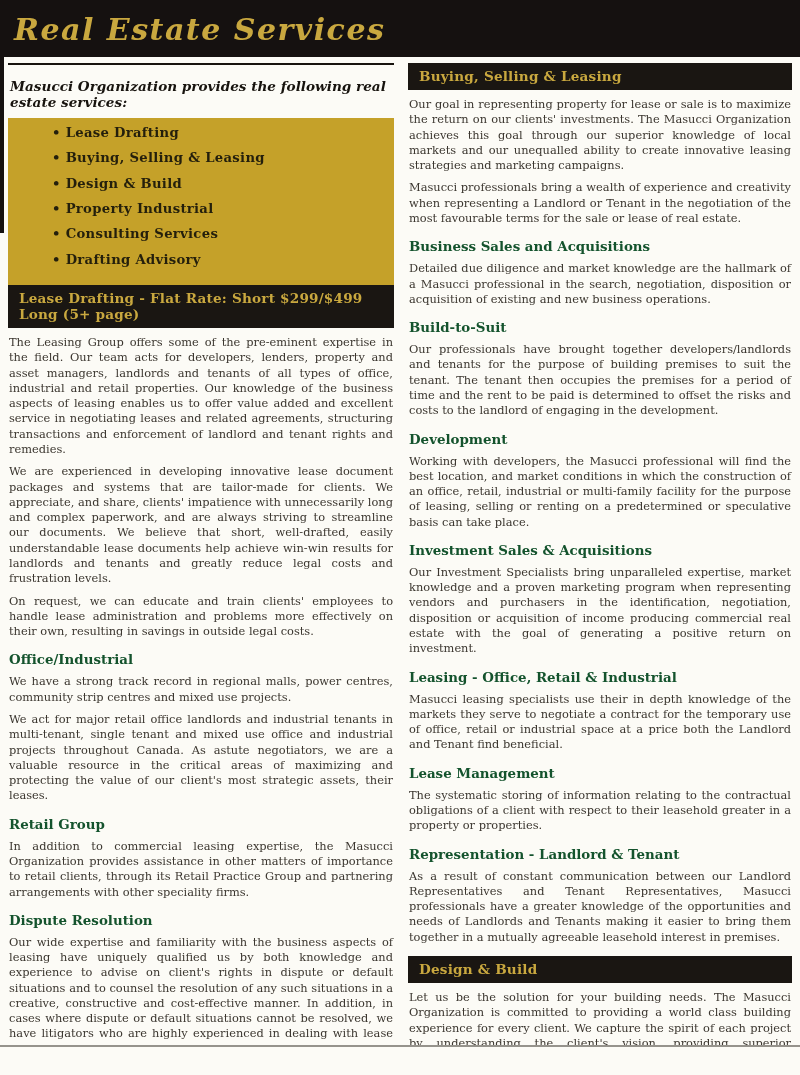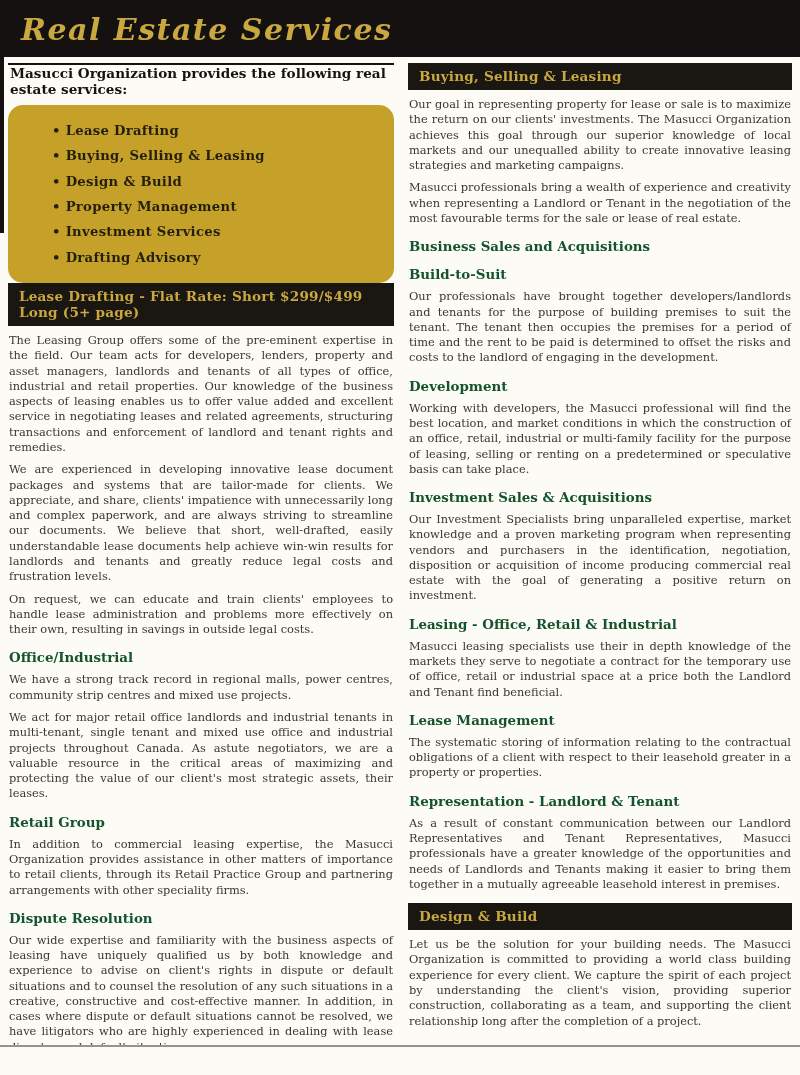--- a/index.html
+++ b/index.html
@@ -12,41 +12,41 @@
   .page {
     position:relative; width:800px; height:1075px;
     background:var(--page-bg, #FCFBF6); overflow:hidden;
   }
   
   .banner {
     height:57px; background:var(--banner-black, #151110);
     display:flex; align-items:center;
   }
   .banner-title {
-    margin:7px; padding:2px 0 0 14px;
+    margin:0; padding:2px 0 0 14px;
     font-size:30px; font-style:italic; font-weight:600;
     letter-spacing:1.5px; color:var(--gold-text, #C9A83F);
   }
   .edge-strip {
     position:absolute; left:0; top:0; width:4px; height:233px;
     background:#151110;
   }
   .content {
     display:flex; gap:14px; padding:6px 8px 0 8px;
   }
   .col-left { width:386px; flex:none; }
   .col-right { flex:1; min-width:0; }
 
   .intro-heading {
     font-size:13.6px; font-weight:bold; color:#17130e;
-    margin:0; padding:0 0 8px 2px; border-top:2px solid #17130e;
+    margin:0; padding:13px 0 8px 2px; border-top:2px solid #17130e;font-style:italic;
   }
   .services-box {
     background:var(--gold, #C5A129);
-    margin:0; padding:13px 10px 13px 44px; list-style:none;border-radius:15px;
+    margin:0; padding:2px 10px 13px 44px; list-style:none;
   }
   .service-item {
     font-weight:bold; font-size:13.2px; line-height:1.92;
     color:#241f0c; letter-spacing:0.3px;
   }
   .service-item::before { content:"• "; }
 
   .bar {
     background:var(--bar-black, #1A1612);
     color:var(--gold-text, #C9A83F);
@@ -86,22 +86,22 @@
   <div class="content">
 
     <div class="col-left">
 
       <h2 class="intro-heading">Masucci Organization provides the following real estate services:</h2>
 
       <ul class="services-box">
           <li class="service-item">Lease Drafting</li>
           <li class="service-item">Buying, Selling &amp; Leasing</li>
           <li class="service-item">Design &amp; Build</li>
-          <li class="service-item">Property Management</li>
-          <li class="service-item">Investment Services</li>
+          <li class="service-item">Property Industrial</li>
+          <li class="service-item">Consulting Services</li>
           <li class="service-item">Drafting Advisory</li>
         </ul>
 
       <div class="bar">Lease Drafting - Flat Rate: Short $299/$499 Long (5+ page)</div>
 
       <p class="body">The Leasing Group offers some of the pre-eminent expertise in the field. Our team acts for developers, lenders, property and asset managers, landlords and tenants of all types of office, industrial and retail properties. Our knowledge of the business aspects of leasing enables us to offer value added and excellent service in negotiating leases and related agreements, structuring transactions and enforcement of landlord and tenant rights and remedies.</p>
       <p class="body">We are experienced in developing innovative lease document packages and systems that are tailor-made for clients. We appreciate, and share, clients' impatience with unnecessarily long and complex paperwork, and are always striving to streamline our documents. We believe that short, well-drafted, easily understandable lease documents help achieve win-win results for landlords and tenants and greatly reduce legal costs and frustration levels.</p>
       <p class="body">On request, we can educate and train clients' employees to handle lease administration and problems more effectively on their own, resulting in savings in outside legal costs.</p>
 
       <h3 class="sec">Office/Industrial</h3>
@@ -116,20 +116,21 @@
 
     </div>
 
     <div class="col-right">
 
       <div class="bar">Buying, Selling &amp; Leasing</div>
       <p class="body">Our goal in representing property for lease or sale is to maximize the return on our clients' investments. The Masucci Organization achieves this goal through our superior knowledge of local markets and our unequalled ability to create innovative leasing strategies and marketing campaigns.</p>
       <p class="body">Masucci professionals bring a wealth of experience and creativity when representing a Landlord or Tenant in the negotiation of the most favourable terms for the sale or lease of real estate.</p>
 
       <h3 class="sec">Business Sales and Acquisitions</h3>
+      <p class="body">Detailed due diligence and market knowledge are the hallmark of a Masucci professional in the search, negotiation, disposition or acquisition of existing and new business operations.</p>
 
       <h3 class="sec">Build-to-Suit</h3>
       <p class="body">Our professionals have brought together developers/landlords and tenants for the purpose of building premises to suit the tenant. The tenant then occupies the premises for a period of time and the rent to be paid is determined to offset the risks and costs to the landlord of engaging in the development.</p>
 
       <h3 class="sec">Development</h3>
       <p class="body">Working with developers, the Masucci professional will find the best location, and market conditions in which the construction of an office, retail, industrial or multi-family facility for the purpose of leasing, selling or renting on a predetermined or speculative basis can take place.</p>
 
       <h3 class="sec">Investment Sales &amp; Acquisitions</h3>
       <p class="body">Our Investment Specialists bring unparalleled expertise, market knowledge and a proven marketing program when representing vendors and purchasers in the identification, negotiation, disposition or acquisition of income producing commercial real estate with the goal of generating a positive return on investment.</p>
 

